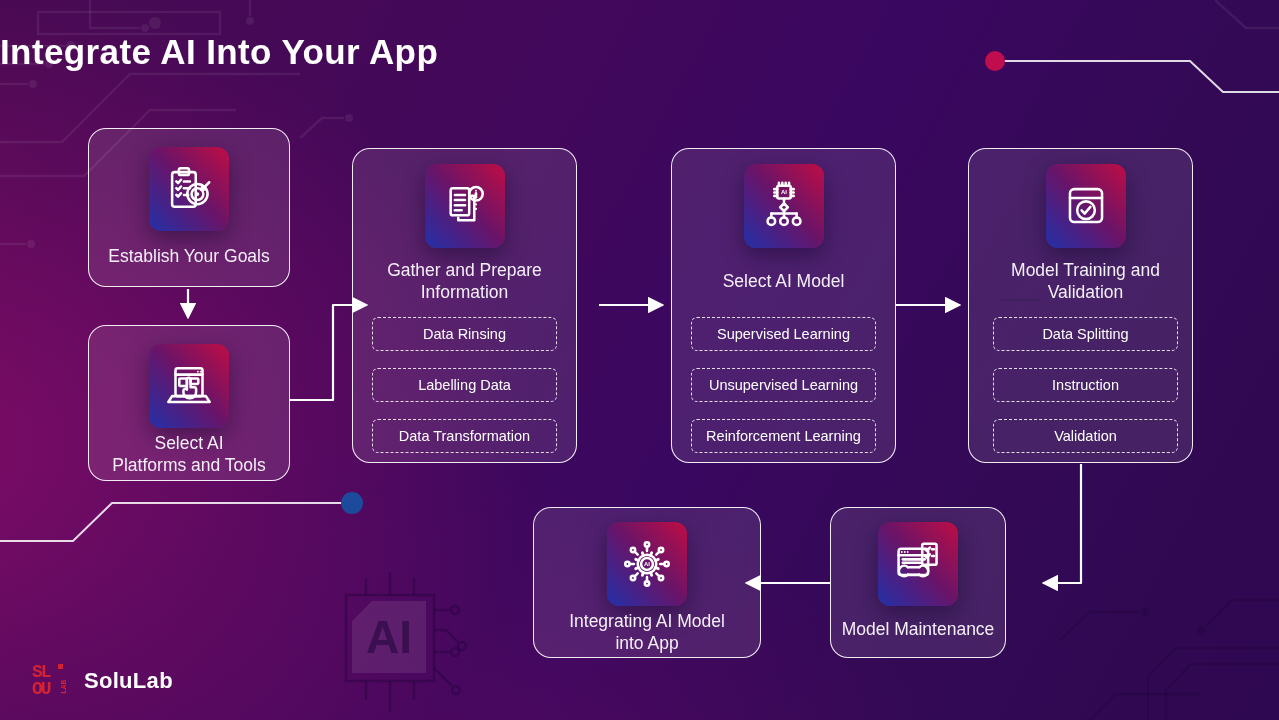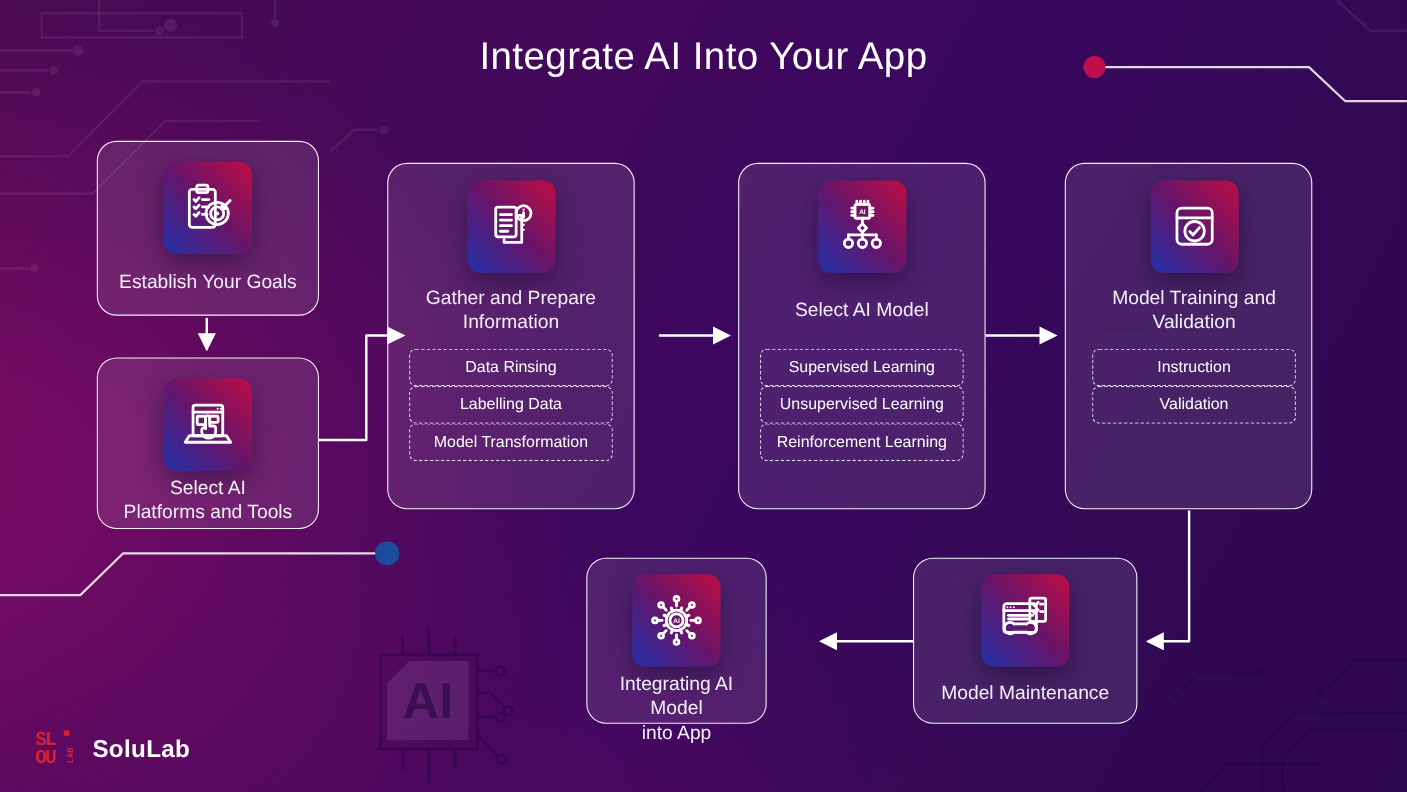--- a/index.html
+++ b/index.html
@@ -9,22 +9,22 @@
     background:
       radial-gradient(1050px 820px at -6% 62%, rgba(178,14,118,0.52), rgba(178,14,118,0) 58%),
       radial-gradient(800px 620px at 38% 118%, rgba(130,10,95,0.30), rgba(130,10,95,0) 60%),
       linear-gradient(118deg, #470A52 0%, #43085A 32%, #3A0760 55%, #330955 76%, #2E0850 100%);
   }
   .svg-layer { position:absolute; inset:0; width:1279px; height:720px; }
   #decor-layer { z-index:0; }
   #connector-layer { z-index:1; }
 
   .page-title {
-    position:absolute; top:32px; left:0; width:100%; text-align:center;
-    font-size:35px; font-weight:400; color:#ffffff; letter-spacing:0.4px; z-index:2;
+    position:absolute; top:32px; left:0; width:100%; 
+    font-size:35px; font-weight:700; color:#ffffff; letter-spacing:0.4px; z-index:2;
   }
 
   .card {
     position:absolute; z-index:2; box-sizing:border-box;
     background:rgba(255,255,255,0.10);
     border:1.6px solid rgba(255,255,255,0.92);
     border-radius:18px;
     display:flex; flex-direction:column; align-items:center;
     color:#f4eff8;
   }
@@ -39,35 +39,35 @@
 
   .card-sm { width:202px; }
   .card-sm .tile { margin-top:18px; }
   .label-wrap { flex:1; display:flex; align-items:center; justify-content:flex-start; padding:4px 8px 8px; }
   .card-label { text-align:center; font-size:17.5px; line-height:1.28; }
   .card-label span { display:block; }
 
   .card-lg { width:225px; height:315px; }
   .card-lg .tile { margin-top:15px; }
   .title-wrap { height:56px; margin-top:5px; display:flex; flex-direction:column; align-items:center; justify-content:center; }
-  .items { margin-top:8px; display:flex; flex-direction:column; gap:0; }
+  .items { margin-top:8px; display:flex; flex-direction:column; gap:17px; }
   .item {
     width:185px; height:34px; box-sizing:border-box;
     border:1.6px dashed rgba(255,255,255,0.85); border-radius:6px;
     display:flex; align-items:center; justify-content:center;
     font-size:14.5px; color:#ffffff; white-space:nowrap;
   }
 
   #card-goals        { left:88px;  top:128px; height:159px; }
   #card-platforms    { left:88px;  top:325px; height:156px; }
   #card-gather       { left:352px; top:148px; }
   #card-model        { left:671px; top:148px; }
   #card-training     { left:968px; top:148px;padding-left:10px; }
-  #card-integrate    { left:533px; top:507px; width:164px; height:151px; }
-  #card-maintenance  { left:830px; top:507px; width:204px; height:151px; }
+  #card-integrate    { left:533px; top:507px; width:228px; height:151px; }
+  #card-maintenance  { left:830px; top:507px; width:176px; height:151px; }
   #card-integrate .tile, #card-maintenance .tile { margin-top:14px; }
 
   .logo { position:absolute; left:30px; top:660px; display:flex; align-items:center; gap:12px; z-index:2; }
   .logo-text { color:#ffffff; font-size:22px; font-weight:700; letter-spacing:0.3px; }
 </style>
 </head>
 <body>
 
 <div class="canvas">
 
@@ -225,21 +225,21 @@
     </div>
     <div class="title-wrap">
       <div class="card-label">
         <span>Gather and Prepare</span>
         <span>Information</span>
       </div>
     </div>
     <div class="items">
       <div class="item">Data Rinsing</div>
       <div class="item">Labelling Data</div>
-      <div class="item">Model Transformation</div>
+      <div class="item">Data Transformation</div>
     </div>
   </div>
 
   <div class="card card-lg" id="card-model">
     <div class="tile">
       <svg viewBox="0 0 64 64">
           <g class="icon-stroke" stroke-width="2.6">
         <path d="M26,4.5 V8"></path>
             <path d="M30,4.5 V8"></path>
             <path d="M34,4.5 V8"></path>
@@ -289,20 +289,21 @@
       </g>
         </svg>
     </div>
     <div class="title-wrap">
       <div class="card-label">
         <span>Model Training and</span>
         <span>Validation</span>
       </div>
     </div>
     <div class="items">
+      <div class="item">Data Splitting</div>
       <div class="item">Instruction</div>
       <div class="item">Validation</div>
     </div>
   </div>
 
   <div class="card card-sm" id="card-integrate">
     <div class="tile">
       <svg viewBox="0 0 64 64">
           <g class="icon-stroke" stroke-width="2.6">
         <circle cx="32" cy="32" r="11"></circle>

